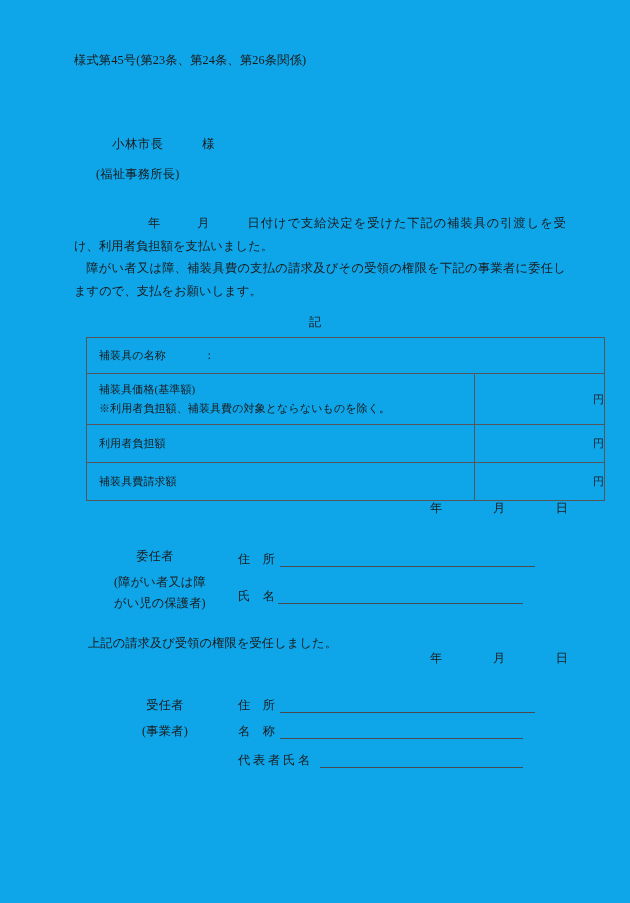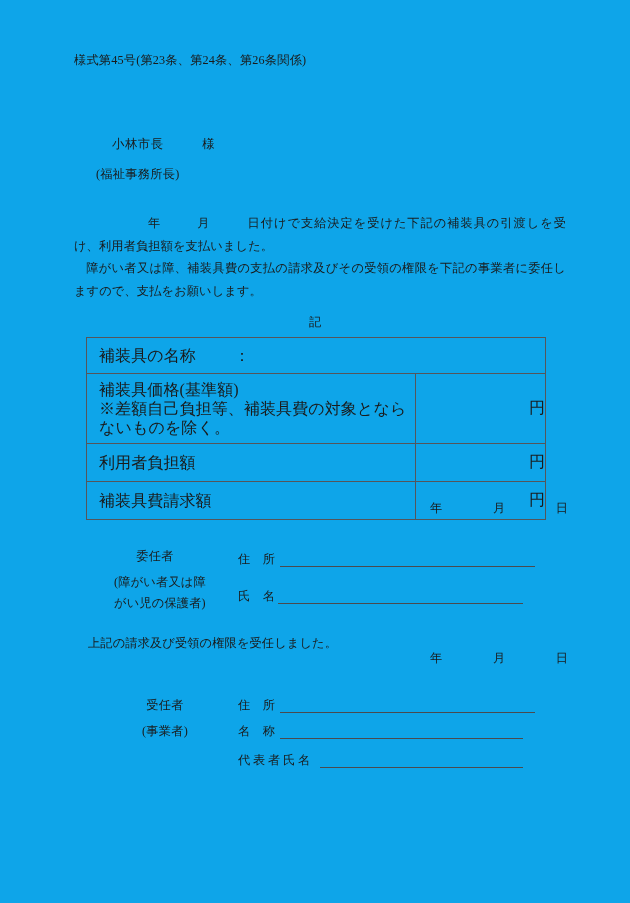--- a/index.html
+++ b/index.html
@@ -78,23 +78,23 @@
   #ki-marker {
     left: 0; top: 314px;
     width: 630px;
     text-align: center;
     font-size: 12.2px;
   }
 
   
   #cost-table {
     left: 86px; top: 337px;
-    width: 460px;
+    width: 519px;
     border-collapse: collapse;
-    font-size: 16px;
+    font-size: 11px;
   }
   #cost-table td {
     border: 1px solid #55565a;
     padding: 0;
     vertical-align: middle;
   }
   .cell-label {
     padding: 6px 0 6px 12px;
     line-height: 19px;
     letter-spacing: 0.1px;
@@ -196,21 +196,21 @@
     <tbody>
       <tr class="row-name">
         <td colspan="2">
           <div class="cell-label"><span>補装具の名称</span><span class="name-colon">：</span></div>
         </td>
       </tr>
       <tr class="row-price">
         <td>
           <div class="cell-label">
             <div>補装具価格(基準額)</div>
-            <div>※差額自己負担等、補装具費の対象とならないものを除く。</div>
+            <div>※利用者負担額、補装具費の対象とならないものを除く。</div>
           </div>
         </td>
         <td class="cell-unit">円</td>
       </tr>
       <tr class="row-tall">
         <td>
           <div class="cell-label">利用者負担額</div>
         </td>
         <td class="cell-unit">円</td>
       </tr>

